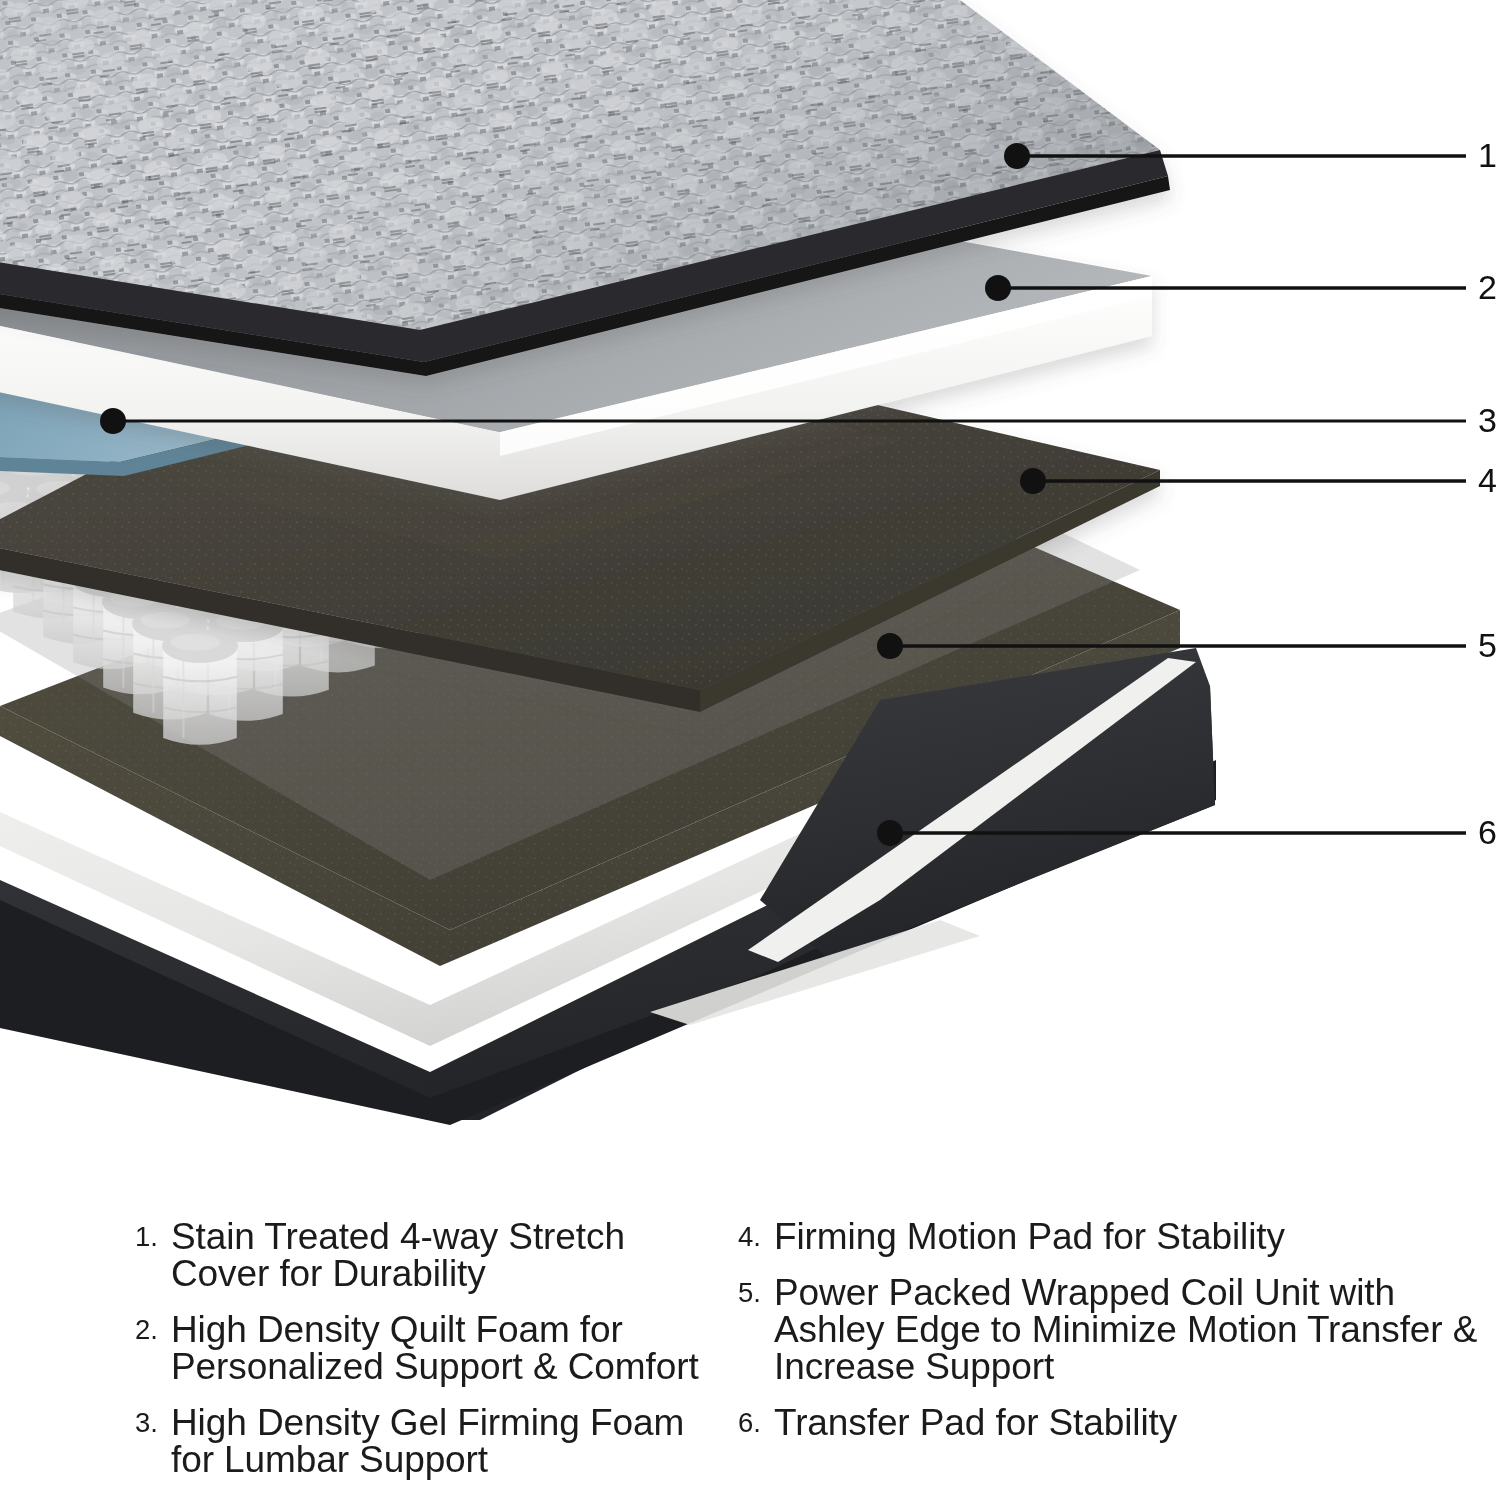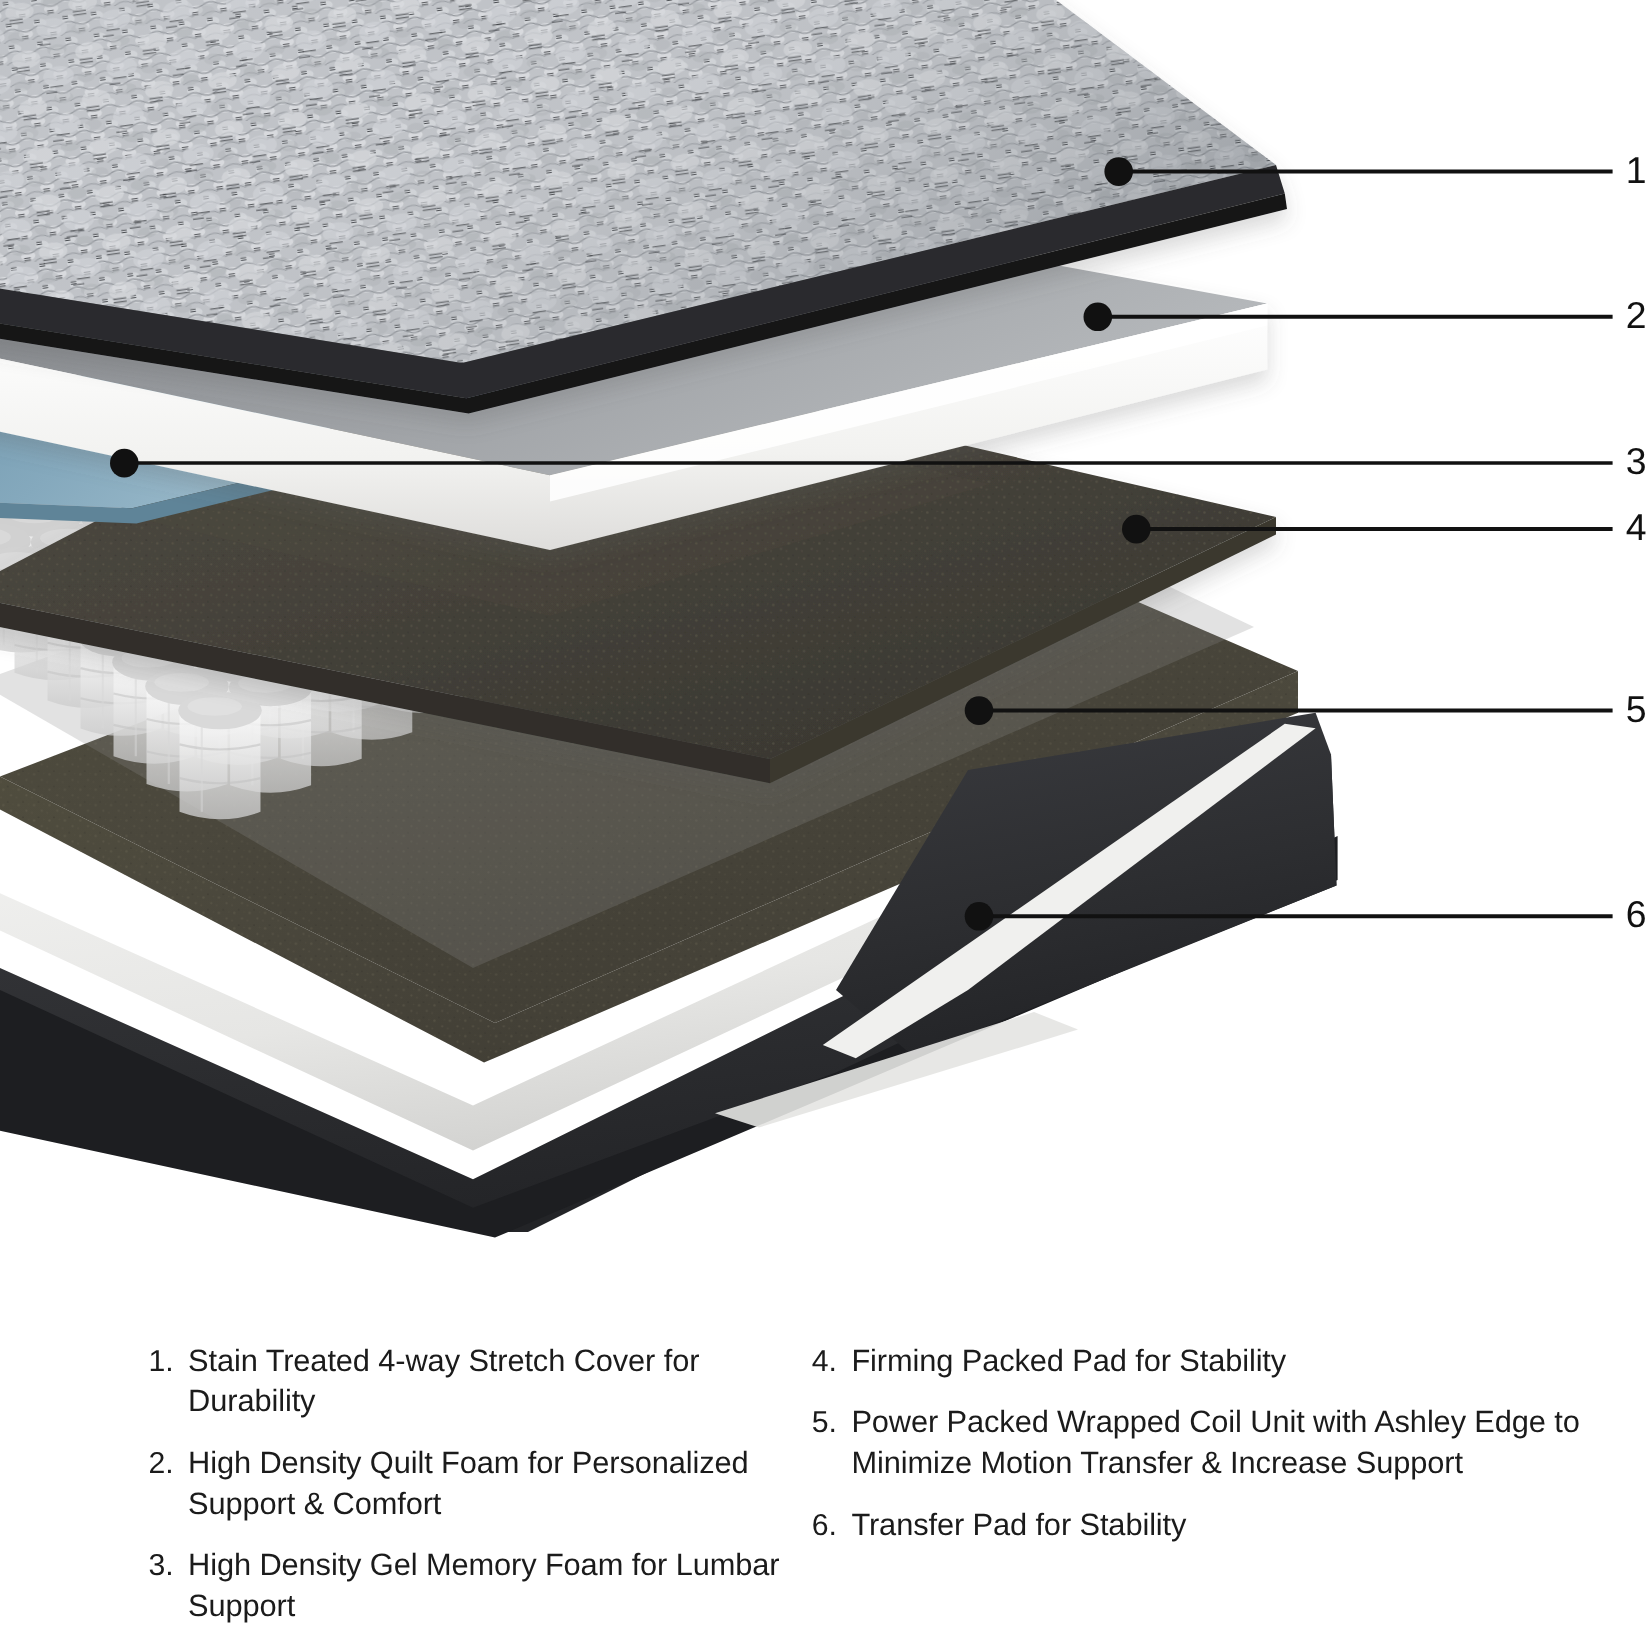--- a/index.html
+++ b/index.html
@@ -50,21 +50,21 @@
   .legend-num {
     flex:0 0 auto;
     width:36px;
     font-size:27.5px;
     line-height:37px;
     color:#1b1b1b;
     font-weight:400;
   }
   .legend-text {
     flex:1 1 auto;
-    font-size:28px;
+    font-size:37px;
     line-height:37px;
     color:#1b1b1b;
     font-weight:400;
     letter-spacing:-0.1px;
   }
 </style>
 </head>
 <body>
 
 <div id="diagram-stage">
@@ -1476,28 +1476,28 @@
     <div class="legend-item">
       <span class="legend-num">1.</span>
       <span class="legend-text">Stain Treated 4-way Stretch Cover for Durability</span>
     </div>
     <div class="legend-item">
       <span class="legend-num">2.</span>
       <span class="legend-text">High Density Quilt Foam for Personalized Support &amp; Comfort</span>
     </div>
     <div class="legend-item">
       <span class="legend-num">3.</span>
-      <span class="legend-text">High Density Gel Memory Foam for Lumbar Support</span>
+      <span class="legend-text">High Density Gel Firming Foam for Lumbar Support</span>
     </div>
   </div>
 
   <div class="legend-col" id="legend-col-right">
     <div class="legend-item">
       <span class="legend-num">4.</span>
-      <span class="legend-text">Firming Packed Pad for Stability</span>
+      <span class="legend-text">Firming Motion Pad for Stability</span>
     </div>
     <div class="legend-item">
       <span class="legend-num">5.</span>
       <span class="legend-text">Power Packed Wrapped Coil Unit with Ashley Edge to Minimize Motion Transfer &amp; Increase Support</span>
     </div>
     <div class="legend-item">
       <span class="legend-num">6.</span>
       <span class="legend-text">Transfer Pad for Stability</span>
     </div>
   </div>

